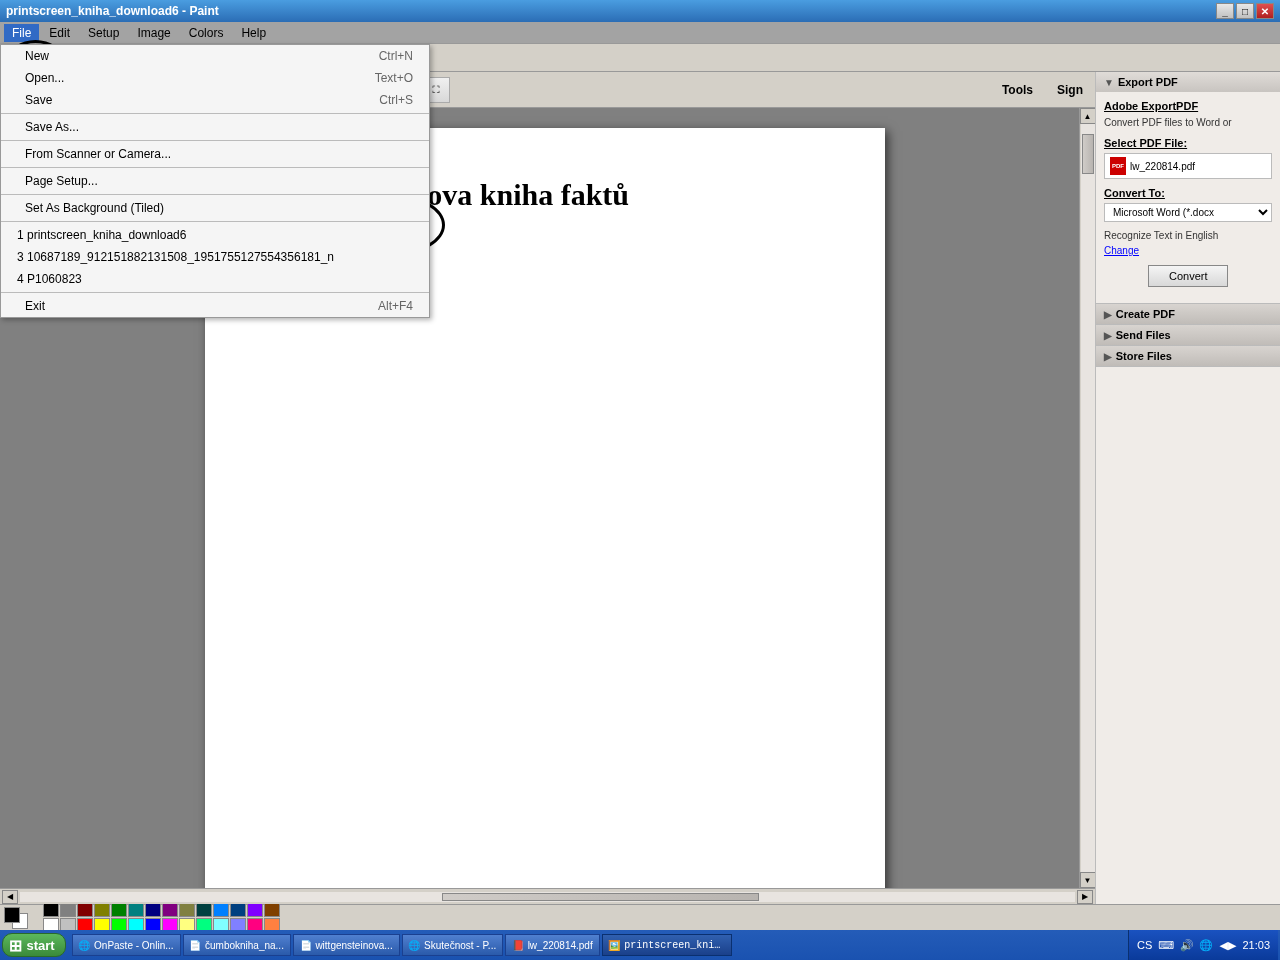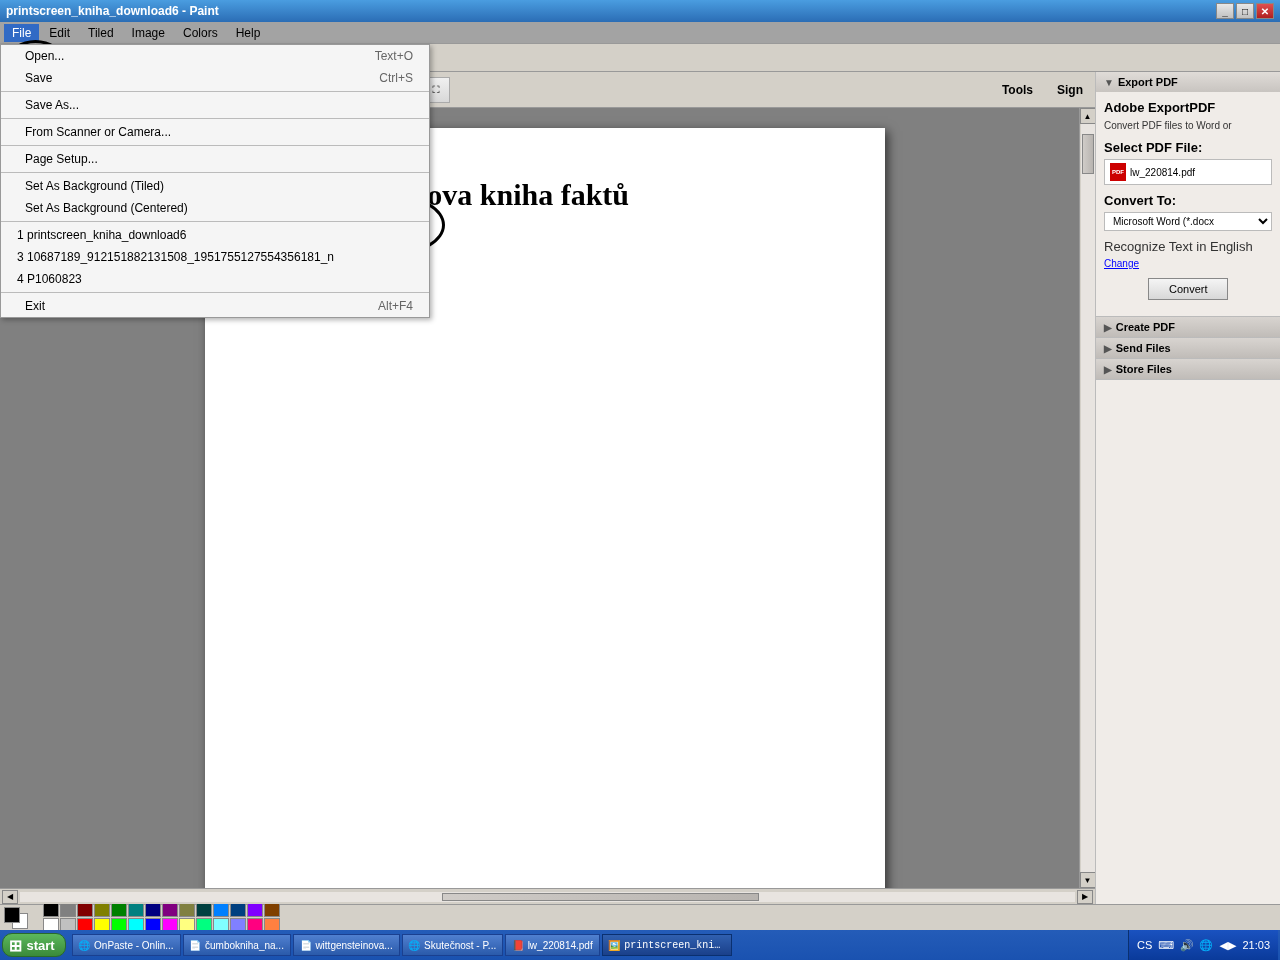--- a/index.html
+++ b/index.html
@@ -170,24 +170,25 @@
       display: flex;
       align-items: center;
       gap: 4px;
       cursor: pointer;
     }
     .panel-section-content {
       padding: 8px;
       background: #f0ece8;
     }
     .panel-label {
-      font-size: 13px;
+      font-size: 11px;
       font-weight: bold;
       color: #000;
       margin-bottom: 4px;
+      text-decoration: underline;
     }
     .panel-desc {
       font-size: 10px;
       color: #333;
       margin-bottom: 8px;
       line-height: 1.3;
     }
     .panel-file-row {
       display: flex;
       align-items: center;
@@ -211,21 +212,21 @@
     }
     .panel-select {
       width: 100%;
       font-size: 10px;
       padding: 2px 4px;
       background: white;
       border: 1px solid #bbb;
       margin-bottom: 8px;
     }
     .panel-info {
-      font-size: 13px;
+      font-size: 10px;
       color: #333;
       margin-bottom: 2px;
     }
     .panel-link {
       font-size: 10px;
       color: #00f;
       text-decoration: underline;
       cursor: pointer;
     }
     #convert-btn {
@@ -460,28 +461,32 @@
   <div id="title-bar-buttons">
     <div class="title-btn">_</div>
     <div class="title-btn">□</div>
     <div class="title-btn close-btn">✕</div>
   </div>
 </div>
 
 <div id="menu-bar">
   <div class="menu-item active">File</div>
   <div class="menu-item">Edit</div>
-  <div class="menu-item">Tiled</div>
+  <div class="menu-item">Setup</div>
   <div class="menu-item">Image</div>
   <div class="menu-item">Colors</div>
   <div class="menu-item">Help</div>
 </div>
 
 <div id="file-dropdown">
   <div class="dropdown-item">
+    <span>New</span>
+    <span class="shortcut">Ctrl+N</span>
+  </div>
+  <div class="dropdown-item">
     <span>Open...</span>
     <span class="shortcut">Text+O</span>
   </div>
   <div class="dropdown-item">
     <span>Save</span>
     <span class="shortcut">Ctrl+S</span>
   </div>
   <div class="dropdown-separator"></div>
   <div class="dropdown-item">
     <span>Save As...</span>
@@ -490,23 +495,20 @@
   <div class="dropdown-item">
     <span>From Scanner or Camera...</span>
   </div>
   <div class="dropdown-separator"></div>
   <div class="dropdown-item">
     <span>Page Setup...</span>
   </div>
   <div class="dropdown-separator"></div>
   <div class="dropdown-item">
     <span>Set As Background (Tiled)</span>
-  </div>
-  <div class="dropdown-item">
-    <span>Set As Background (Centered)</span>
   </div>
   <div class="dropdown-separator"></div>
   <div class="dropdown-item recent">
     <span>1 printscreen_kniha_download6</span>
   </div>
   <div class="dropdown-item recent">
     <span>3 10687189_912151882131508_1951755127554356181_n</span>
   </div>
   <div class="dropdown-item recent">
     <span>4 P1060823</span>

